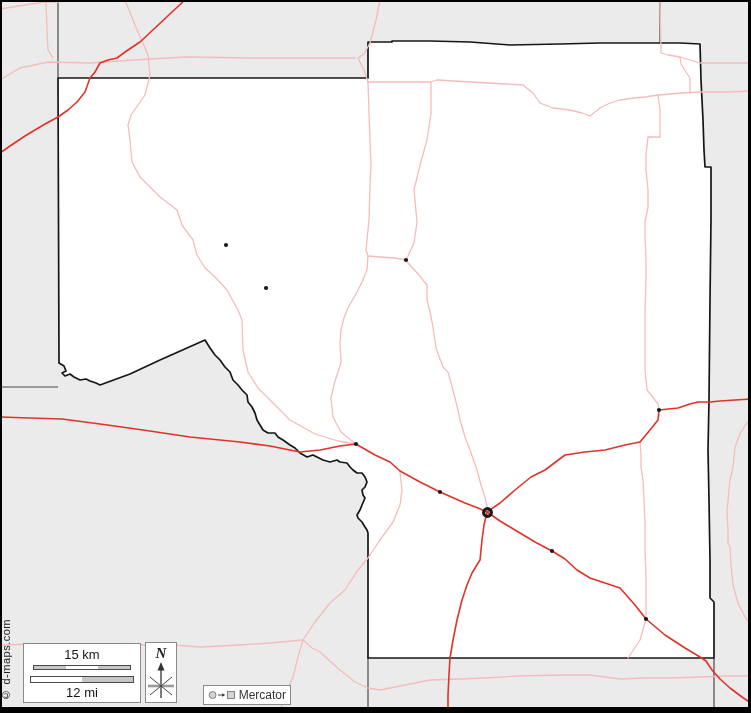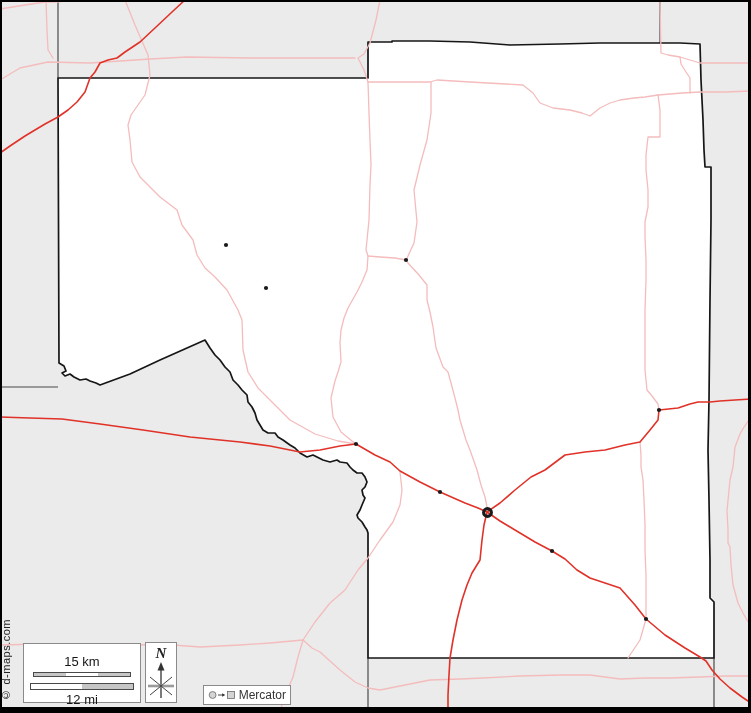--- a/index.html
+++ b/index.html
@@ -10,21 +10,21 @@
   }
   .stage svg.map{position:absolute;left:0;top:0;}
   .panel{
     position:absolute;background:#ffffff;border:1px solid #8a8a8a;
     box-sizing:border-box;
   }
   .scalebox{left:23px;top:643px;width:118px;height:60px;}
   .km-label,.mi-label{
     text-align:center;font-size:13px;color:#141414;line-height:15px;
   }
-  .km-label{margin-top:10px;}
+  .km-label{margin-top:3px;}
   .bar{position:relative;border:1px solid #4a4a4a;box-sizing:border-box;
     display:flex;background:#fff;}
   .kmbar{margin:3px auto 0 auto;width:98px;height:5px;}
   .mibar{margin:6px auto 0 auto;width:104px;height:7px;}
   .seg{height:100%;}
   .seg.g{background:#c6c6c6;}
   .seg.w{background:#ffffff;}
   .kmbar .seg{width:33.34%;}
   .mibar .seg{width:50%;}
   .mi-label{margin-top:2px;}

